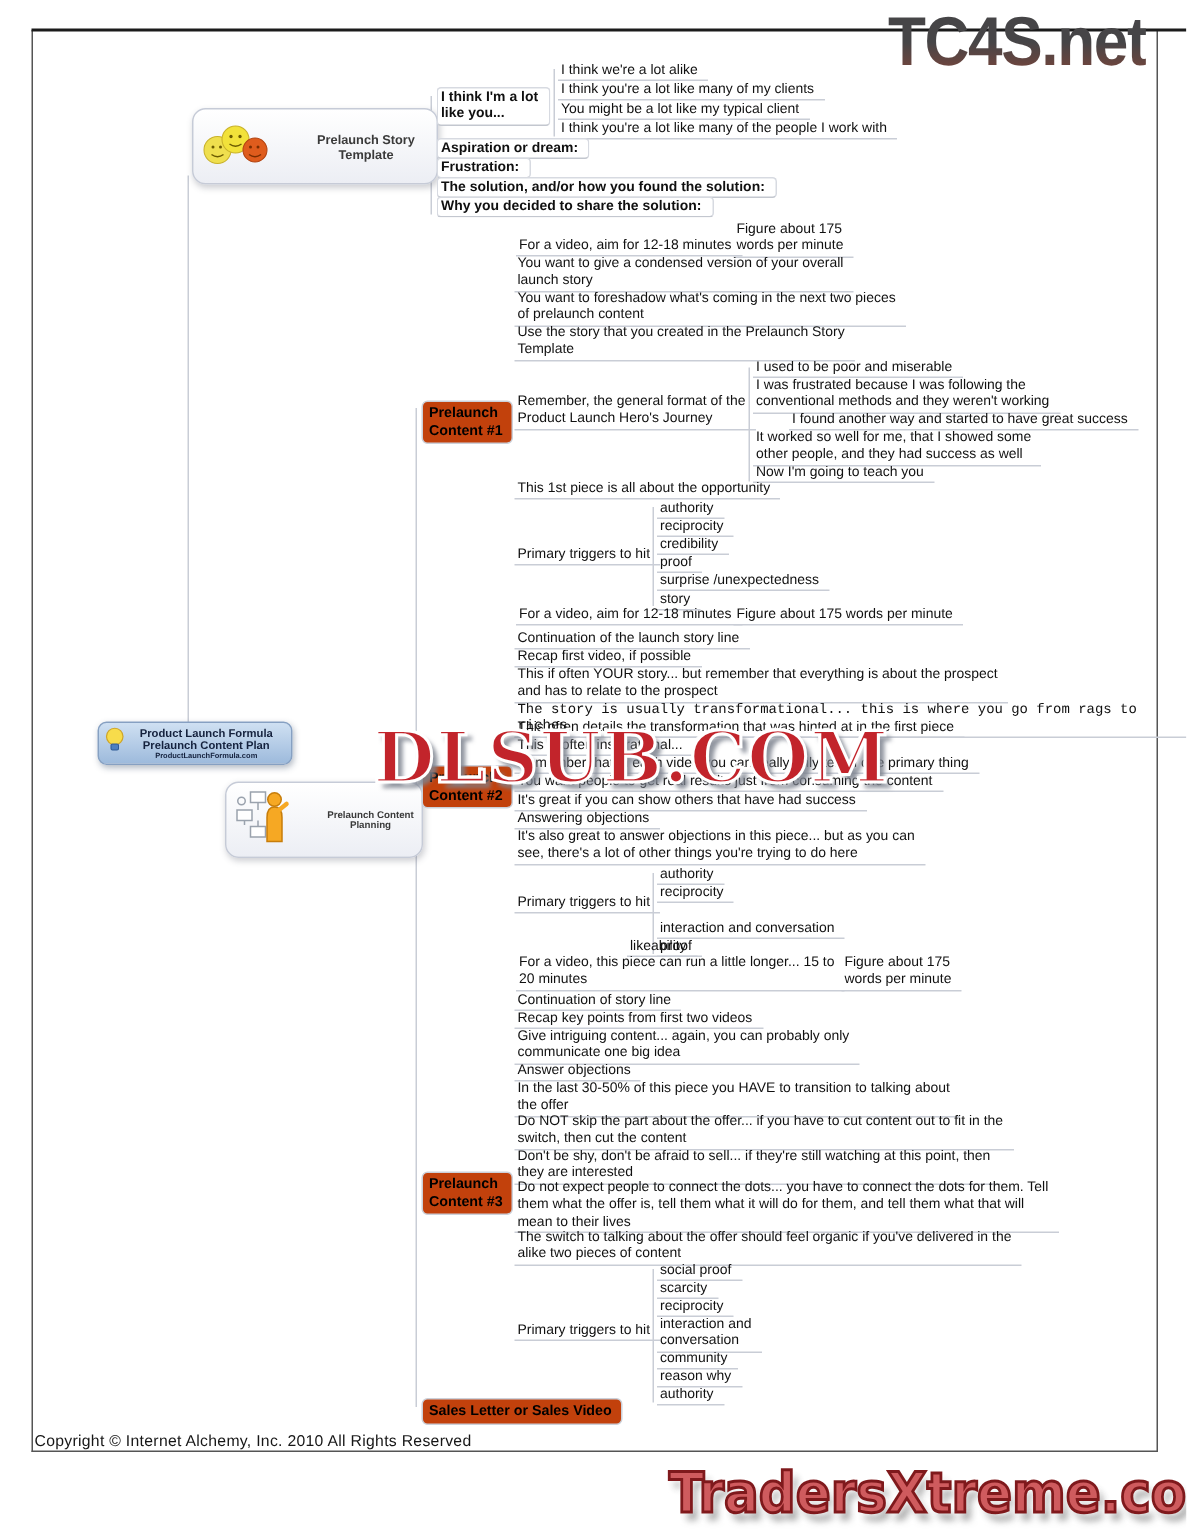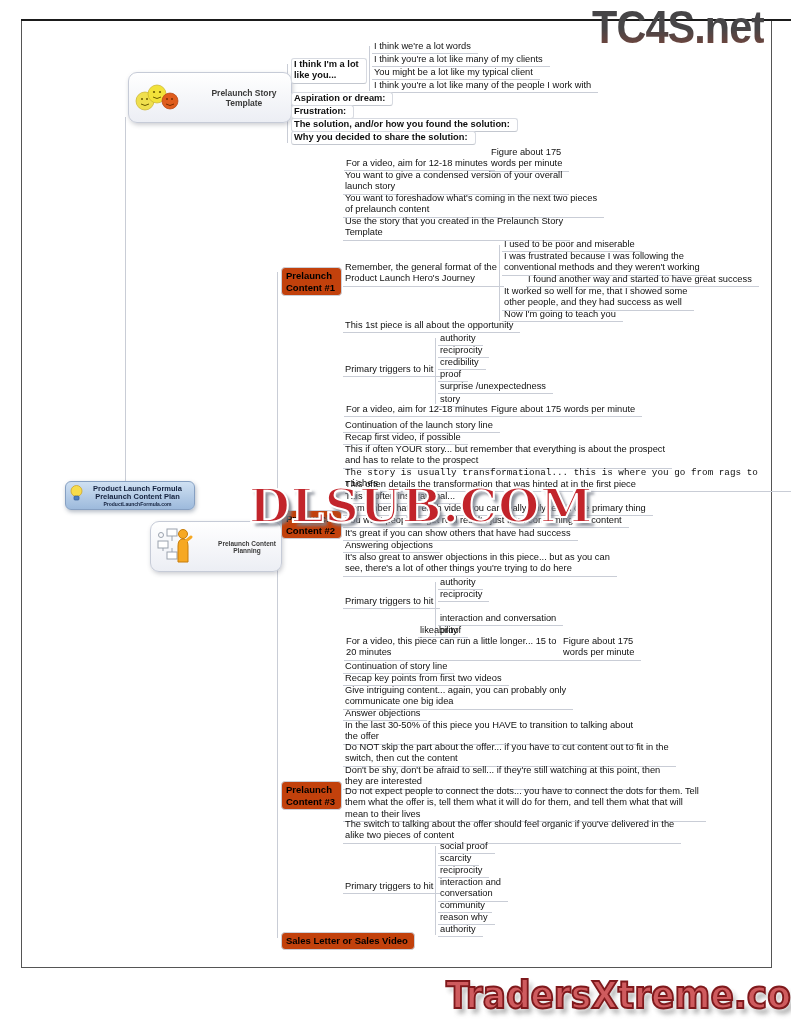--- a/index.html
+++ b/index.html
@@ -110,21 +110,21 @@
     <span class="ctext">
       <div class="l1">Product Launch Formula</div>
       <div class="l1">Prelaunch  Content  Plan</div>
       <div class="l3">ProductLaunchFormula.com</div>
     </span>
   </div>
 
   <div id="map">
       <div class="leaf boxed bold" style="left: 291px; top: 58px;">I think I'm a lot
 like you...</div>
-      <div class="leaf" style="left: 372px; top: 41px;">I think we're a lot words</div>
+      <div class="leaf" style="left: 372px; top: 41px;">I think we're a lot alike</div>
       <div class="leaf" style="left: 372px; top: 54px;">I think you're a lot like many of my clients</div>
       <div class="leaf" style="left: 372px; top: 67px;">You might be a lot like my typical client</div>
       <div class="leaf" style="left: 372px; top: 80px;">I think you're a lot like many of the people I work with</div>
       <div class="leaf boxed bold" style="left: 291px; top: 92px;">Aspiration or dream:</div>
       <div class="leaf boxed bold" style="left: 291px; top: 105px;">Frustration:</div>
       <div class="leaf boxed bold" style="left: 291px; top: 118px;">The solution, and/or how you found the solution:</div>
       <div class="leaf boxed bold" style="left: 291px; top: 131px;">Why you decided to share the solution:</div>
       <div class="leaf" style="left: 344px; top: 158px;">For a video, aim for 12-18 minutes</div>
       <div class="leaf" style="left: 489px; top: 147px;">Figure about 175
 words per minute</div>
@@ -203,17 +203,18 @@
       <div class="leaf" style="left: 438px; top: 924px;">authority</div>
       <div class="topiclabel" style="left: 281px; top: 267px;">Prelaunch
 Content #1</div>
       <div class="topiclabel" style="left: 281px; top: 510px;">Prelaunch
 Content #2</div>
       <div class="topiclabel" style="left: 281px; top: 781px;">Prelaunch
 Content #3</div>
       <div class="topiclabel" style="left: 281px; top: 932px;">Sales Letter or Sales Video</div>
     </div>
 
+  <div id="copyright">Copyright ©  Internet Alchemy, Inc.  2010 All Rights Reserved</div>
 
   <div id="wm-top">TC4S.net</div>
   <div id="wm-mid">DLSUB.COM</div>
   <div id="wm-bot">TradersXtreme.com</div>
 </div>
 
 </body></html>

